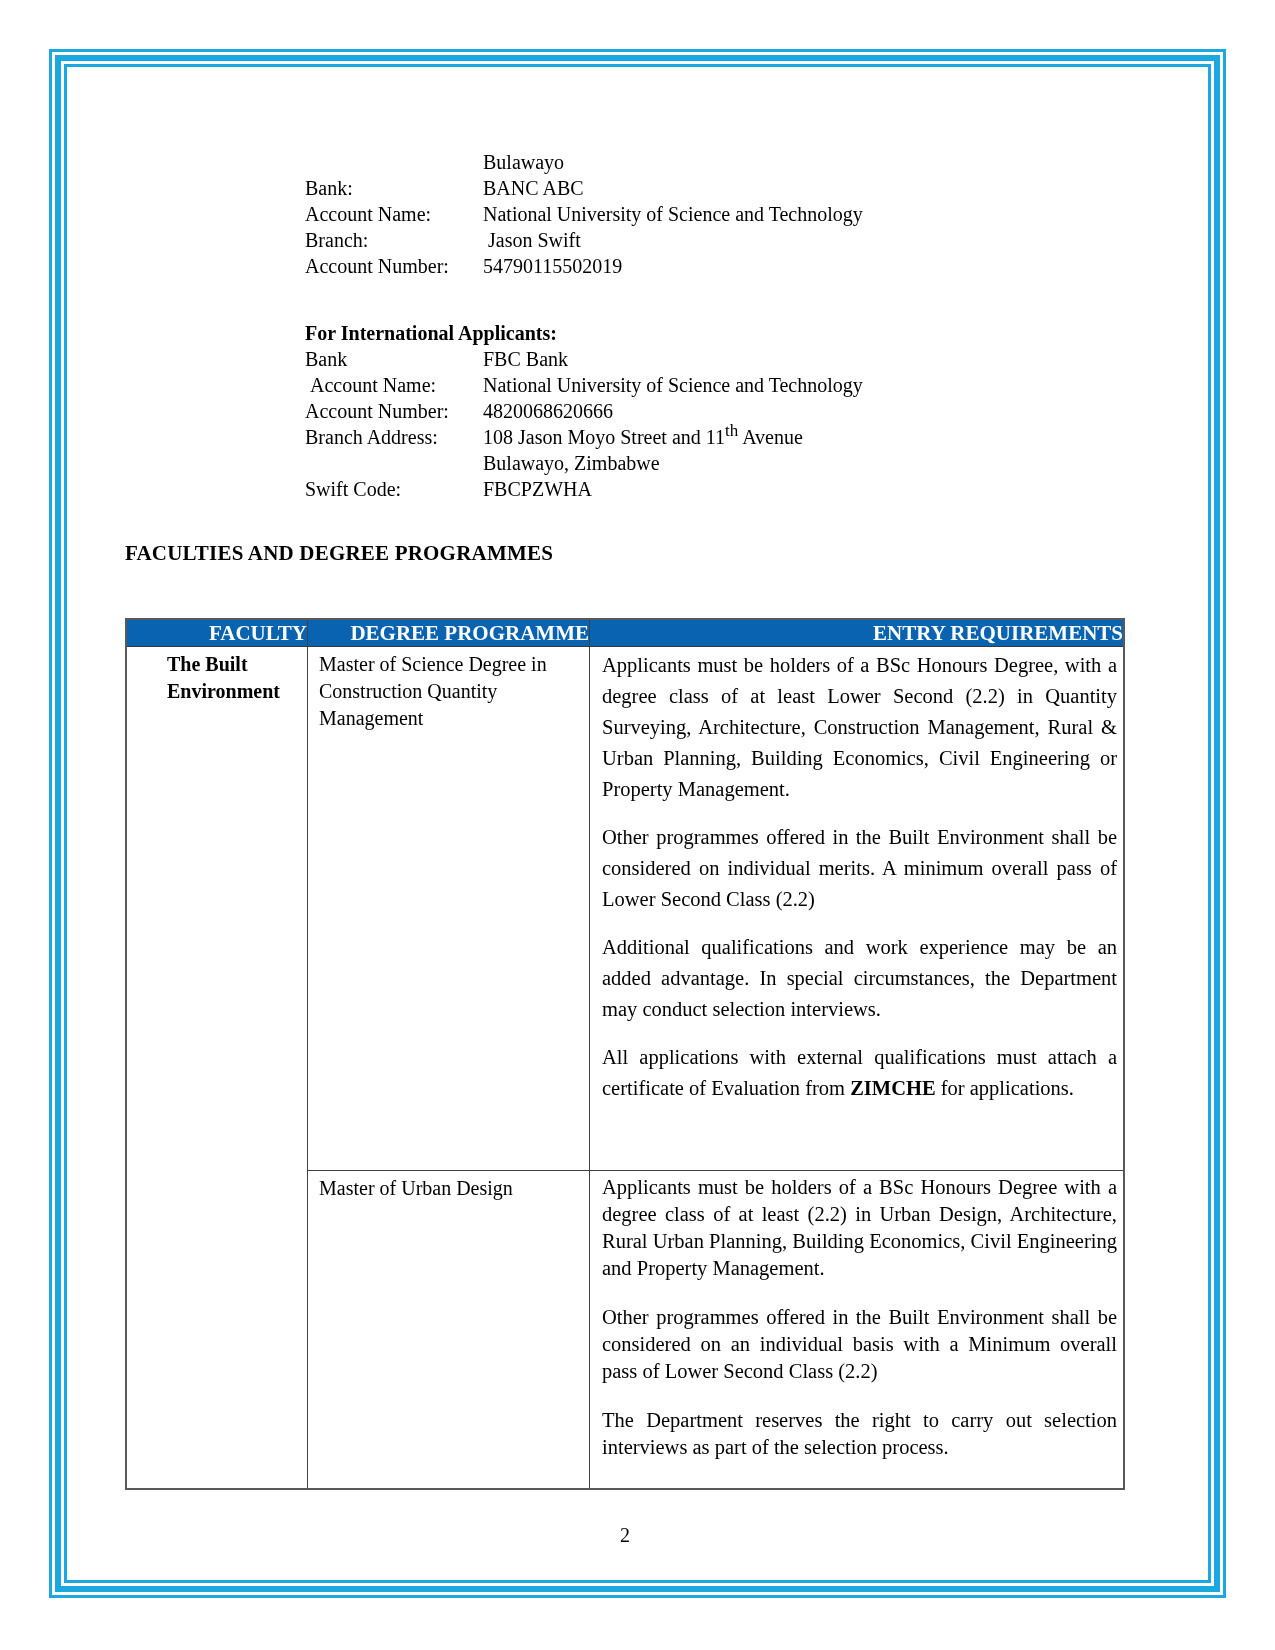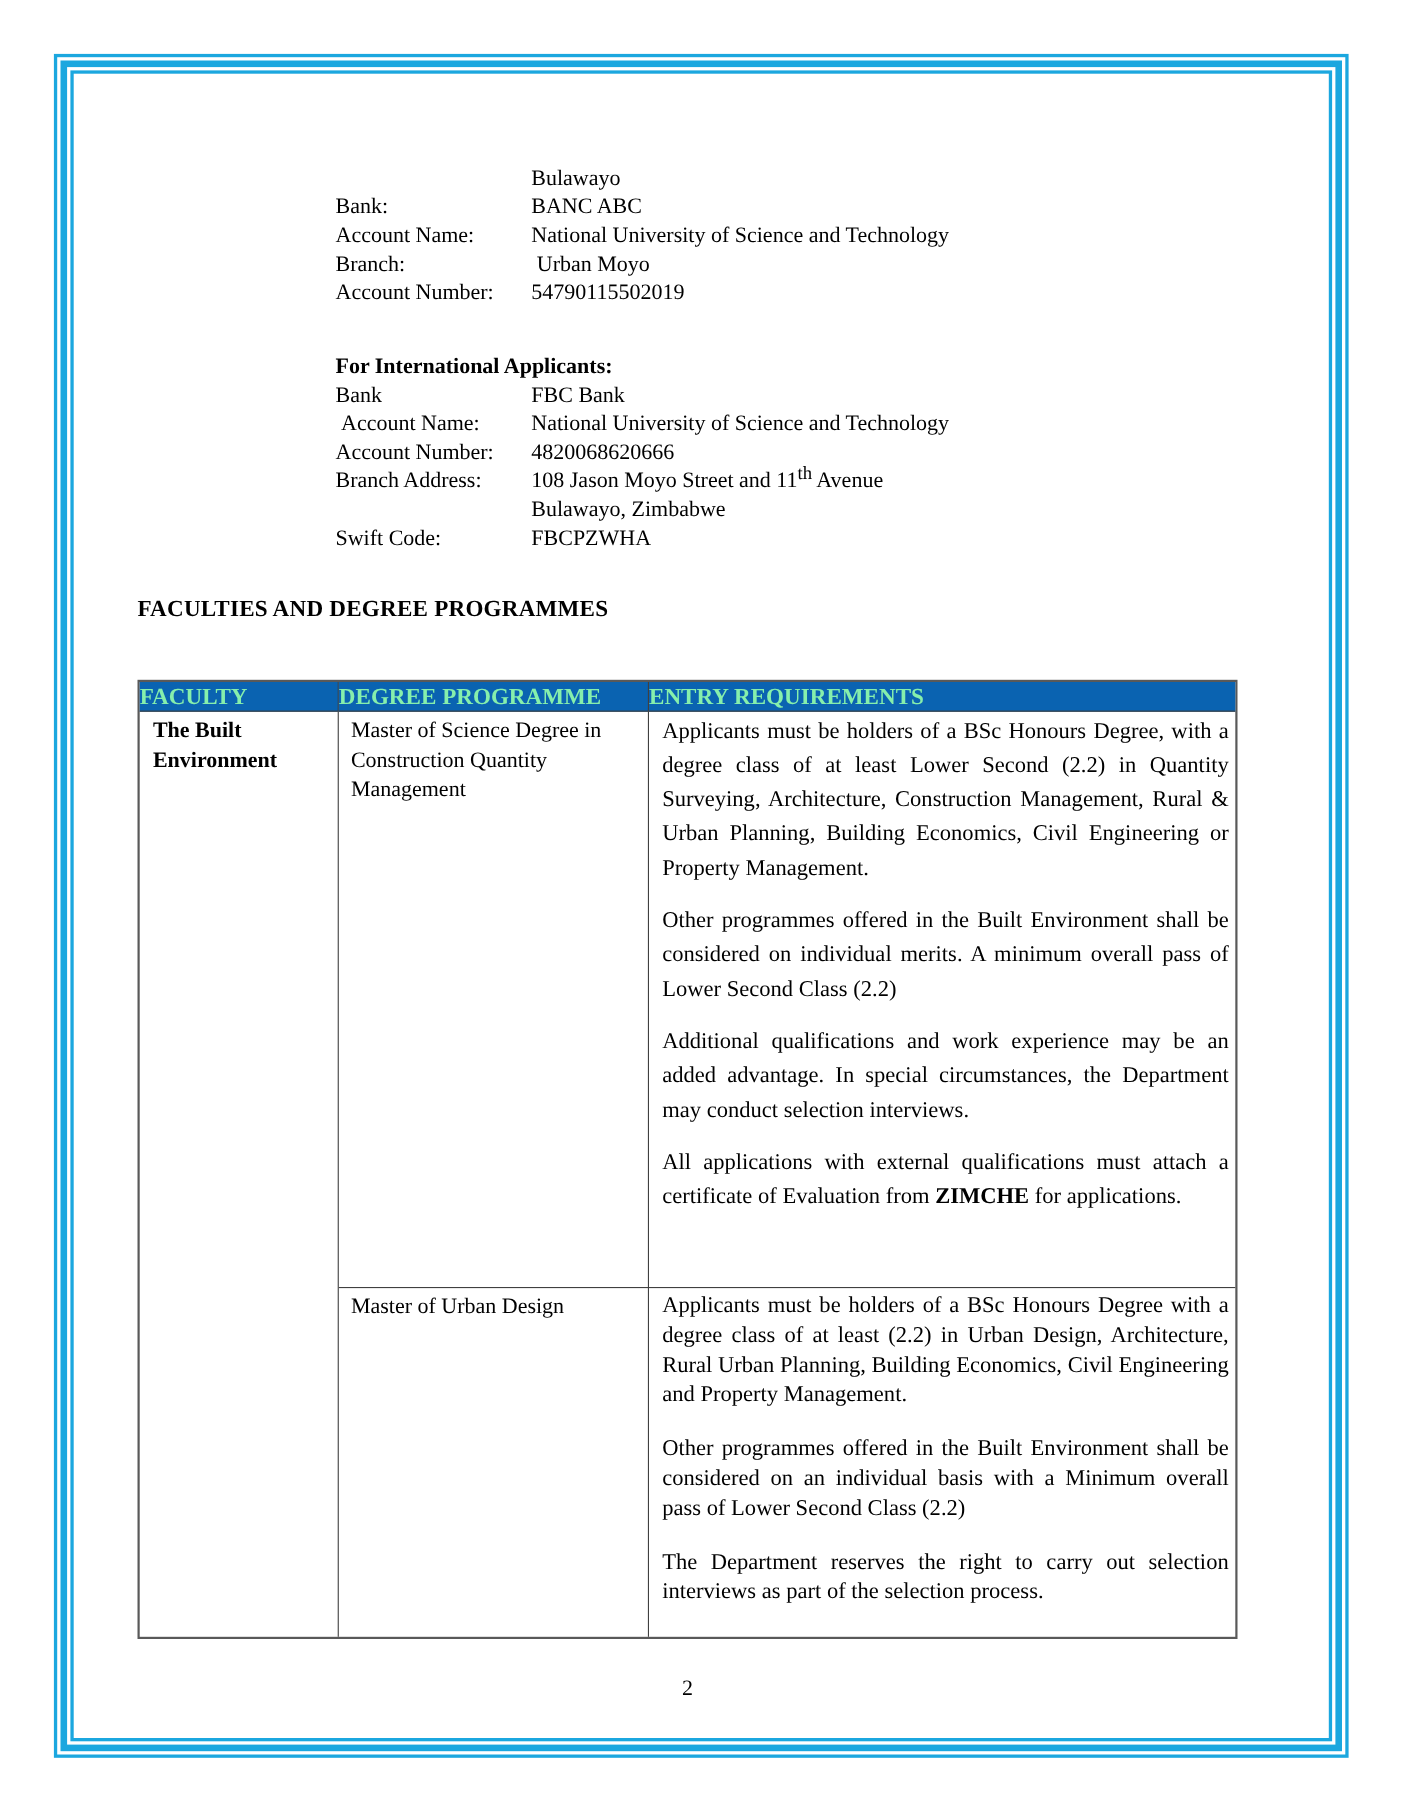--- a/index.html
+++ b/index.html
@@ -27,26 +27,26 @@
   .sec-heading{position:absolute;left:125px;top:541px;font-size:21px;font-weight:bold;letter-spacing:.2px;}
 
   
   .tbl{
     position:absolute;left:125px;top:618px;width:1000px;box-sizing:border-box;
     display:grid;grid-template-columns:181px 282px 533px;grid-template-rows:27px 523px 318px;
     border:2px solid #595959;
   }
   .cell{box-sizing:border-box;overflow:hidden;}
   .th{
-    background:#0A63B1;color:#86efac;font-weight:bold;font-size:21px;line-height:26px;
-    text-align:left;border-bottom:1px solid #3a3a3a;
+    background:#0A63B1;color:#ffffff;font-weight:bold;font-size:21px;line-height:26px;
+    text-align:right;border-bottom:1px solid #3a3a3a;
   }
   .bR{border-right:1px solid #404040;}
   .bT{border-top:1px solid #404040;}
-  .faculty{grid-row:2 / span 2;font-weight:bold;font-size:20px;line-height:27px;padding:4px 10px 0 12px;}
+  .faculty{grid-row:2 / span 2;font-weight:bold;font-size:20px;line-height:27px;padding:4px 10px 0 12px;margin-left:28px;}
   .degree{font-size:20px;line-height:27px;padding:4px 14px 0 11px;}
   .entry{font-size:20.5px;line-height:27px;padding:3px 6px 0 12px;text-align:justify;}
   .entry p{margin:0 0 22px 0;}
   .entry.r1{line-height:31px;}
   .entry.r1 p{margin:0 0 17px 0;}
 
   .page-num{position:absolute;left:125px;top:1524px;width:1000px;text-align:center;font-size:20px;}
 </style>
 </head>
 <body>
@@ -63,21 +63,21 @@
   <div class="brow">
     <span class="lbl">Bank:</span>
     <span class="val">BANC ABC</span>
   </div>
   <div class="brow">
     <span class="lbl">Account Name:</span>
     <span class="val">National University of Science and Technology</span>
   </div>
   <div class="brow">
     <span class="lbl">Branch:</span>
-    <span class="val"> Urban Moyo</span>
+    <span class="val"> Jason Swift</span>
   </div>
   <div class="brow">
     <span class="lbl">Account Number:</span>
     <span class="val">54790115502019</span>
   </div>
 </div>
 
 <div class="bank-block blk2">
   <div class="blk-heading">For International Applicants:</div>
   <div class="brow">

